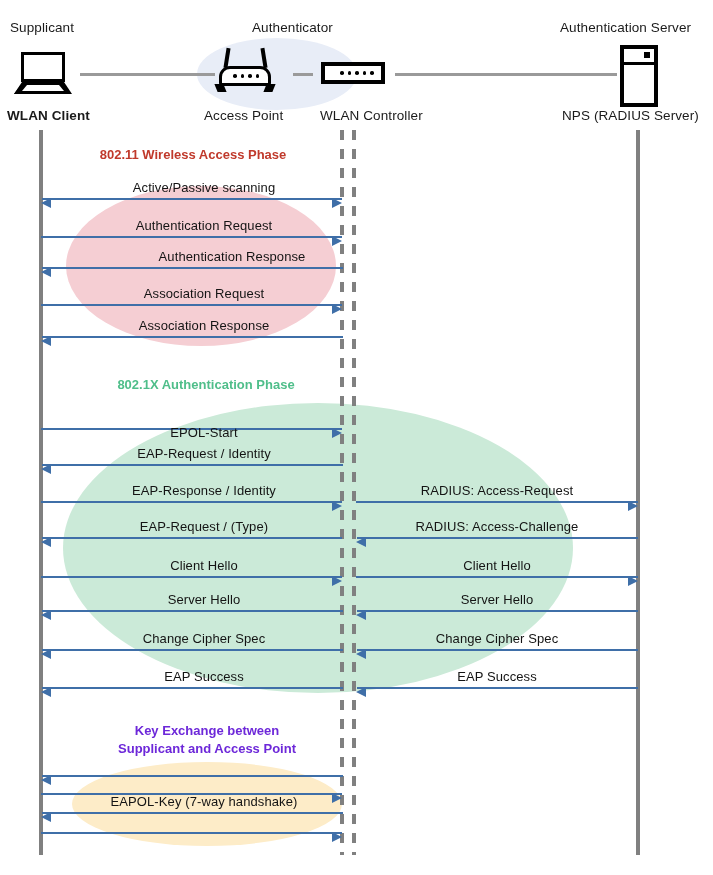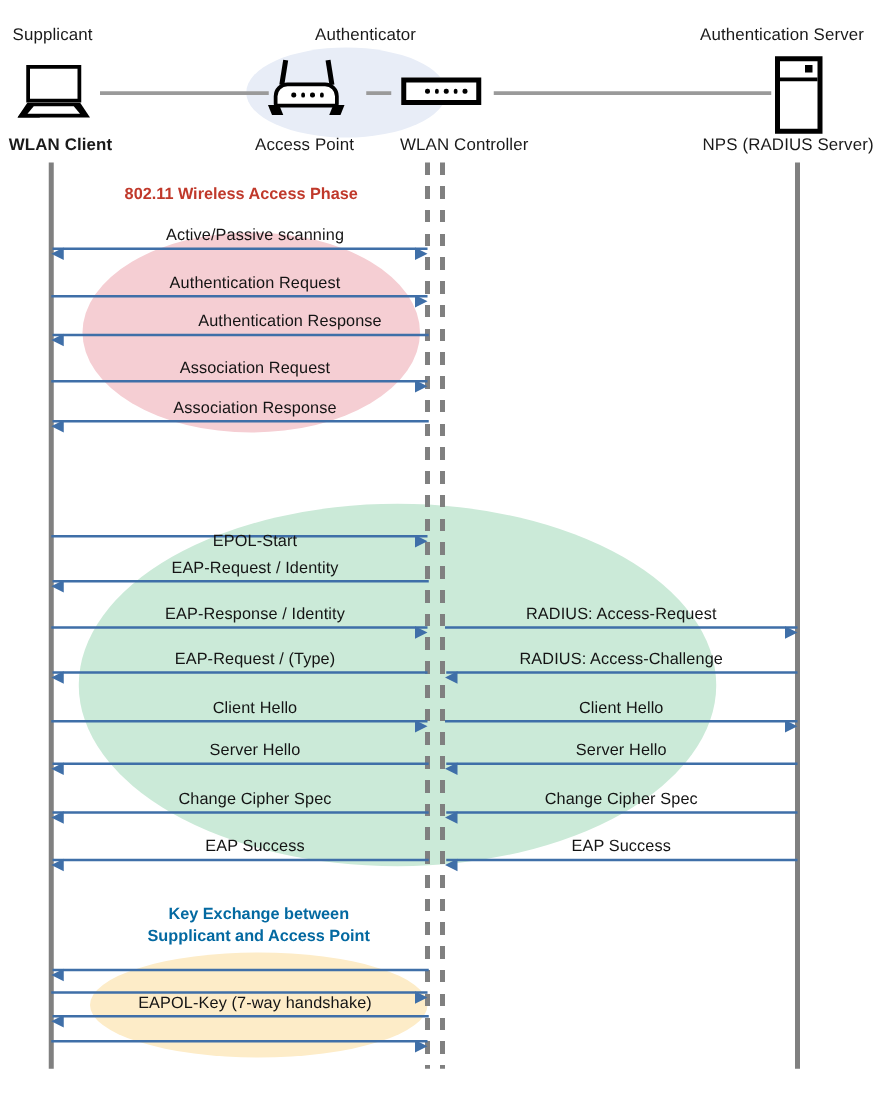--- a/index.html
+++ b/index.html
@@ -309,20 +309,21 @@
     <div class="arrowhead right" style="left:332px; top:304px;"></div>
     <div class="msg-label" style="left:204px; top:301px;">Association Request</div>
   </div>
 
   <div class="msg">
     <div class="msg-line" style="left:42px; top:336px; width:301px;"></div>
     <div class="arrowhead left" style="left:41px; top:336px;"></div>
     <div class="msg-label" style="left:204px; top:333px;">Association Response</div>
   </div>
 
+  <div class="phase-title" style="left:106px; top:376px; width:200px; color:#4fbe8a;">802.1X Authentication Phase</div>
 
   <div class="msg">
     <div class="msg-line" style="left:41px; top:428px; width:301px;"></div>
     <div class="arrowhead right" style="left:332px; top:428px;"></div>
     <div class="msg-label" style="left:204px; top:440px;">EPOL-Start</div>
   </div>
   <div class="msg">
     <div class="msg-line" style="left:42px; top:464px; width:301px;"></div>
     <div class="arrowhead left" style="left:41px; top:464px;"></div>
     <div class="msg-label" style="left:204px; top:461px;">EAP-Request / Identity</div>
@@ -382,21 +383,21 @@
     <div class="msg-line" style="left:357px; top:649px; width:281px;"></div>
     <div class="arrowhead left" style="left:356px; top:649px;"></div>
     <div class="msg-label" style="left:497px; top:646px;">Change Cipher Spec</div>
   </div>
   <div class="msg">
     <div class="msg-line" style="left:357px; top:687px; width:281px;"></div>
     <div class="arrowhead left" style="left:356px; top:687px;"></div>
     <div class="msg-label" style="left:497px; top:684px;">EAP Success</div>
   </div>
 
-  <div class="phase-title" style="left:97px; top:722px; width:220px; color:#0369a1;">Key Exchange between
+  <div class="phase-title" style="left:97px; top:722px; width:220px; color:#6d28d9;">Key Exchange between
 Supplicant and Access Point</div>
 
   <div class="msg">
     <div class="msg-line" style="left:42px; top:775px; width:301px;"></div>
     <div class="arrowhead left" style="left:41px; top:775px;"></div>
   </div>
   <div class="msg">
     <div class="msg-line" style="left:41px; top:793px; width:301px;"></div>
     <div class="arrowhead right" style="left:332px; top:793px;"></div>
   </div>

